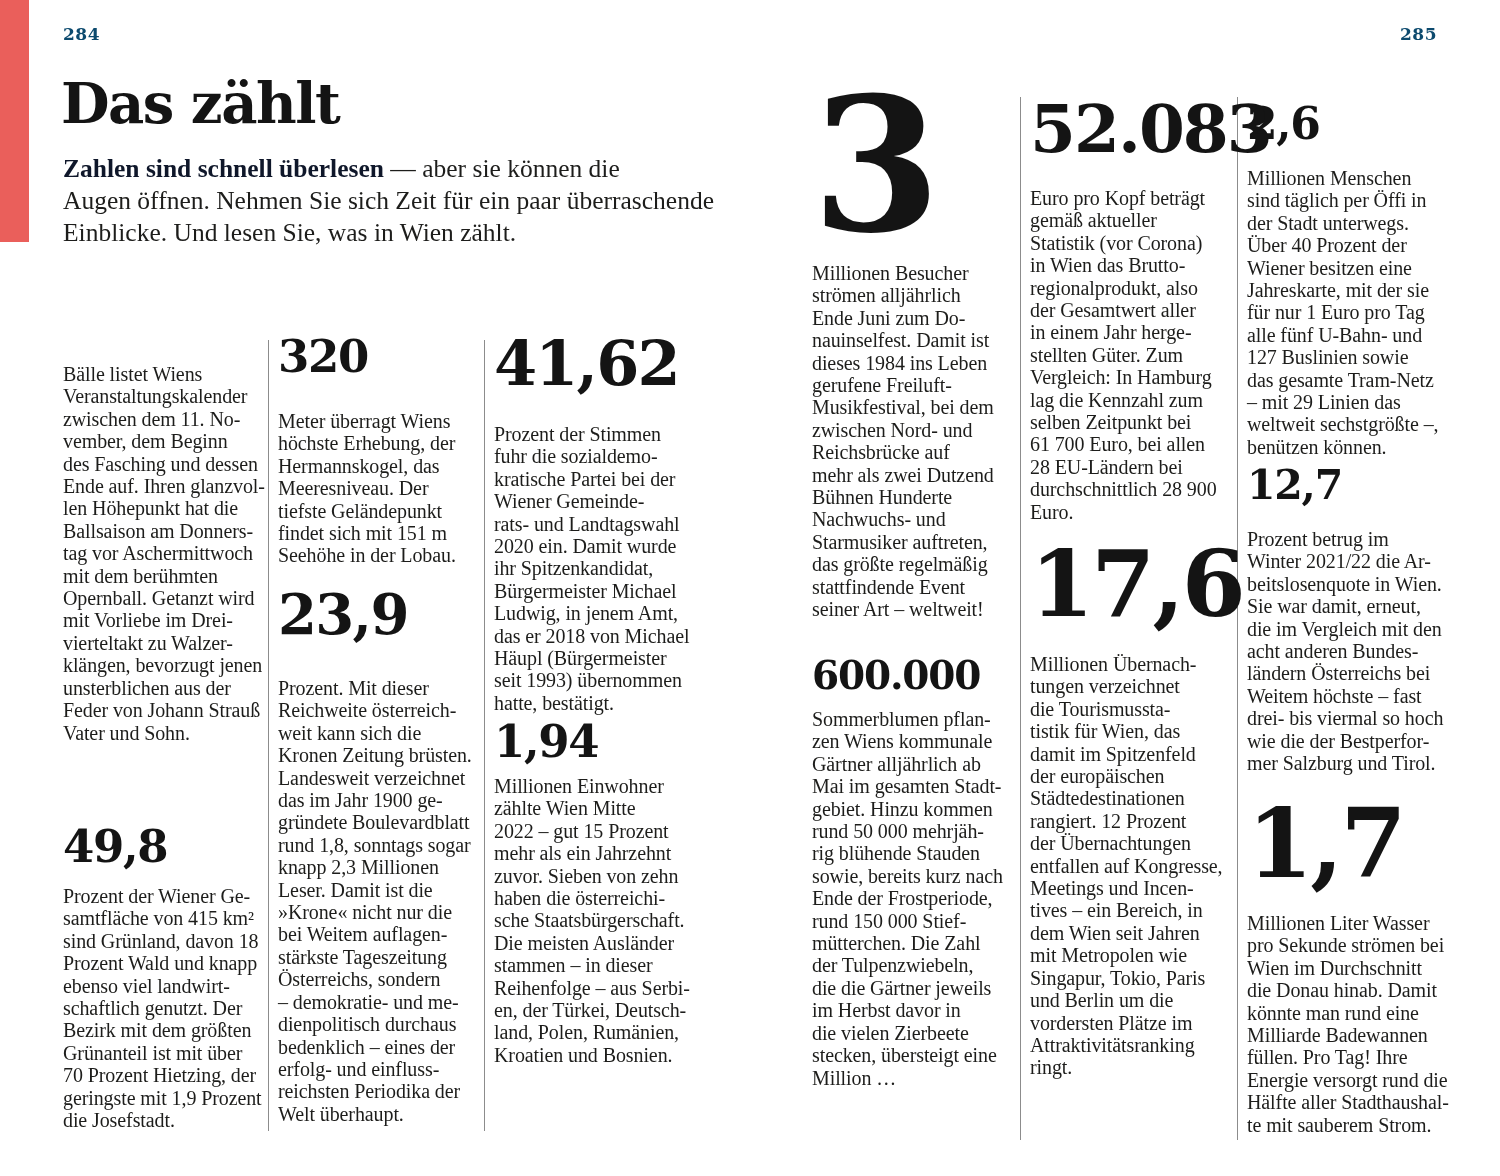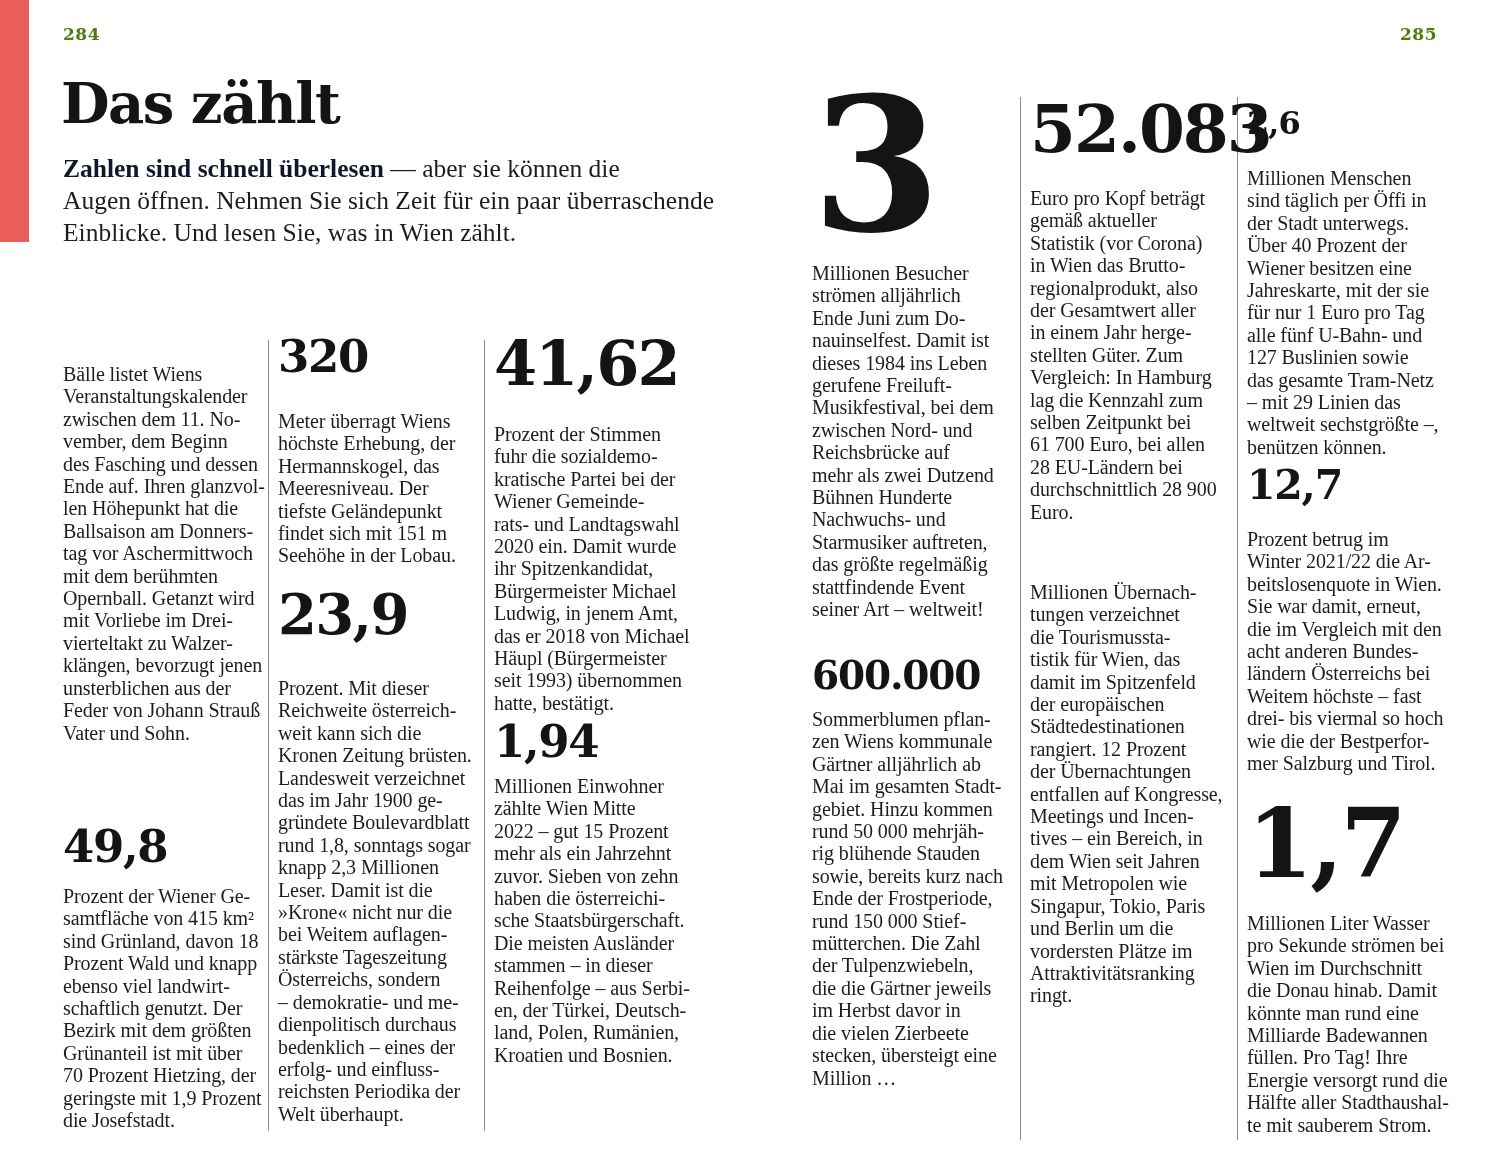--- a/index.html
+++ b/index.html
@@ -4,21 +4,21 @@
 <style>
   html,body { margin:0; padding:0; }
   body {
     width:1500px; height:1176px; position:relative; overflow:hidden;
     background:#ffffff; color:#1d1d1b;
     font-family:"Liberation Serif", serif;
   }
   .accent-bar { position:absolute; left:0; top:0; width:29px; height:242px; background:#ea5f5b; }
   .pagenum {
     position:absolute; top:24px; font-family:"DejaVu Serif", serif;
-    font-weight:bold; font-size:17px; letter-spacing:0.5px; color:#4d7c0f;
+    font-weight:bold; font-size:17px; letter-spacing:0.5px; color:#0c4a6e;
   }
   #pn-left { left:63px; }
   #pn-right { right:63px; text-align:center; }
   .title {
     position:absolute; left:61px; top:74px;
     font-family:"DejaVu Serif", serif; font-weight:bold;
     font-size:56px; line-height:1.05; letter-spacing:-1.5px; color:#141414;
   }
   .intro {
     position:absolute; left:63px; top:153px; width:680px;
@@ -38,21 +38,21 @@
   .stat-number {
     font-family:"DejaVu Serif", serif; font-weight:bold;
     color:#141414; letter-spacing:-0.03em; white-space:pre;
   }
   .n-hero  { font-size:185px; line-height:140px; }
   .n-xl    { font-size:92px;  line-height:72px; }
   .n-52083 { font-size:66px;  line-height:52px; }
   .n-4162  { font-size:62px;  line-height:47px; }
   .n-239   { font-size:56px;  line-height:42px; }
   .n-md    { font-size:45px;  line-height:34px; }
-  .n-sm    { font-size:32px;  line-height:31px; }
+  .n-sm    { font-size:44px;  line-height:31px; }
   .stat-text {
     font-size:20px; line-height:22.4px; white-space:pre; color:#1d1d1b;
     letter-spacing:-0.1px;
   }
   .sep { position:absolute; width:1px; background:#8c8c8c; }
   #sep1 { left:268px;  top:340px; height:791px; }
   #sep2 { left:484px;  top:340px; height:791px; }
   #sep3 { left:1020px; top:97px;  height:1043px; }
   #sep4 { left:1237px; top:97px;  height:1043px; }
 </style>
@@ -237,20 +237,21 @@
 stellten Güter. Zum
 Vergleich: In Hamburg
 lag die Kennzahl zum
 selben Zeitpunkt bei
 61 700 Euro, bei allen
 28 EU-Ländern bei
 durchschnittlich 28 900
 Euro.</div>
   </div>
   <div class="stat" style="top:548px;">
+    <div class="stat-number n-xl">17,6</div>
     <div class="stat-text" style="margin-top:33px;">Millionen Übernach-
 tungen verzeichnet
 die Tourismussta-
 tistik für Wien, das
 damit im Spitzenfeld
 der europäischen
 Städtedestinationen
 rangiert. 12 Prozent
 der Übernachtungen
 entfallen auf Kongresse,

